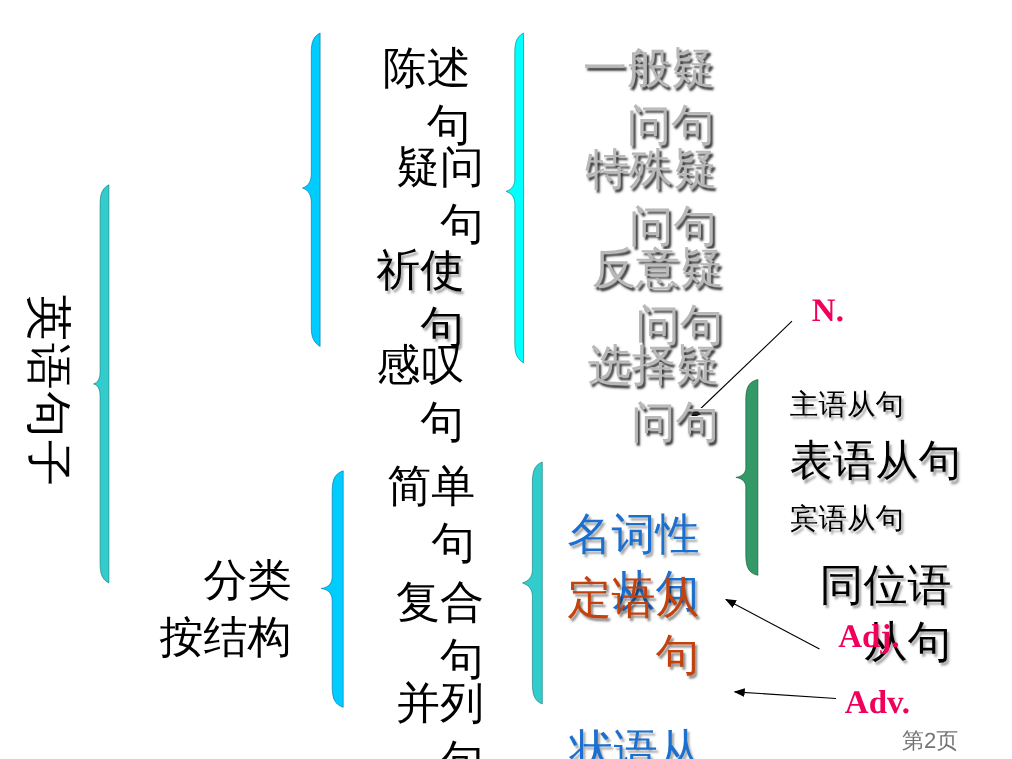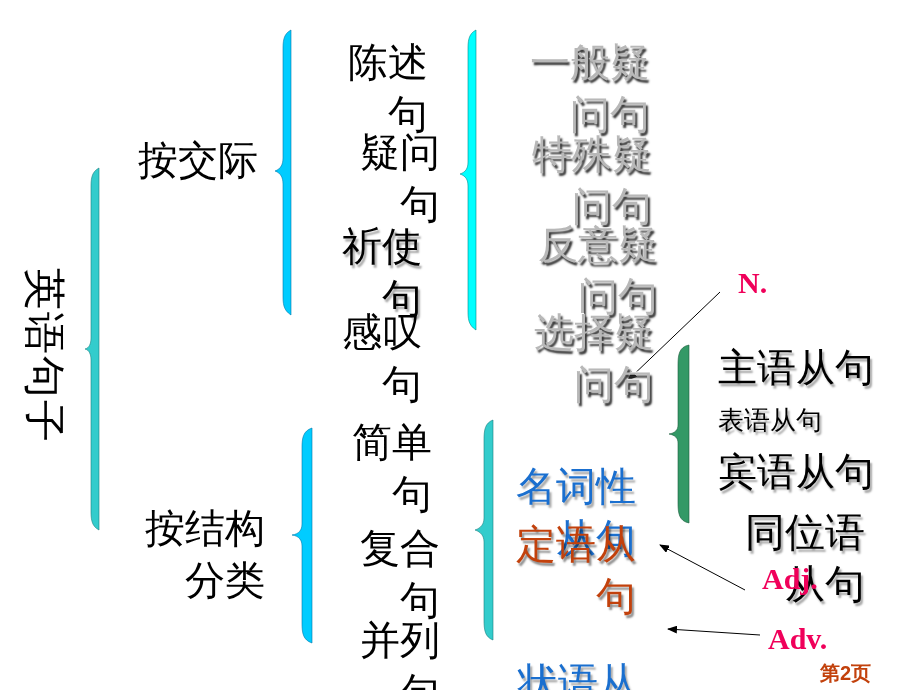--- a/index.html
+++ b/index.html
@@ -20,21 +20,21 @@
     position: absolute; color: #f0005a; font-weight: bold;
     font-family: "Liberation Serif", "DejaVu Serif", serif; font-size: 30px;
   }
   .rot {
     position: absolute; font-size: 42px; color: #000;
     transform: rotate(90deg); transform-origin: center center; white-space: nowrap;
     letter-spacing: 2px;
   }
   .page-num {
     position: absolute; font-family: "Liberation Sans", sans-serif;
-    font-size: 20px; color: #c2410c; font-weight: bold;
+    font-size: 20px; color: #737373;
   }
   svg.brace { position: absolute; overflow: visible; }
   svg.lines { position: absolute; left: 0; top: 0; }
 </style>
 </head>
 <body>
 
 <svg class="lines" width="920" height="690">
   <defs>
     <marker id="ah" markerWidth="10" markerHeight="8" refX="9" refY="4" orient="auto">
@@ -46,21 +46,20 @@
   <line x1="760" y1="635" x2="668" y2="629" stroke="#000" stroke-width="1" marker-end="url(#ah)"></line>
 </svg>
 
 <svg class="brace" style="left:85px;top:168px;" width="20" height="362">
   <path d="M14,0 C6,4 6,12 6,20 L6,170 C6,176 4,180 0,181 C4,182 6,186 6,192 L6,342 C6,350 6,358 14,362 L14,0 Z" fill="#33cccc" stroke="#1a8080" stroke-width="0.6"></path>
 </svg>
 
 <div class="rot" style="left:-36px;top:320px;width:160px;text-align:center;">英语句子</div>
 
 <div class="txt" style="left:118px;top:134px;width:140px;">
-  <div>按交际</div>
 </div>
 
 <svg class="brace" style="left:275px;top:30px;" width="20" height="285">
   <path d="M16,0 C8,4 8,12 8,20 L8,128 C8,134 6,139 0,141 C6,143 8,148 8,154 L8,265 C8,273 8,280 16,285 L16,0 Z" fill="#00ccff" stroke="#0077aa" stroke-width="0.6"></path>
 </svg>
 
 <div class="txt" style="left:336px;top:36px;width:92px;">陈述句</div>
 <div class="txt" style="left:348px;top:126px;width:92px;">疑问句</div>
 <div class="txt shadow" style="left:330px;top:220px;width:92px;">祈使句</div>
 <div class="txt" style="left:330px;top:306px;width:92px;">感叹句</div>
@@ -73,31 +72,31 @@
 <div class="txt gray" style="left:512px;top:128px;width:140px;">特殊疑问句</div>
 <div class="txt gray" style="left:518px;top:218px;width:140px;">反意疑问句</div>
 <div class="txt gray" style="left:514px;top:306px;width:140px;">选择疑问句</div>
 
 <div class="tag" style="left:738px;top:266px;">N.</div>
 
 <svg class="brace" style="left:667px;top:345px;" width="24" height="178">
   <path d="M22,0 C12,2 11,10 11,20 L11,80 C11,85 8,88 2,89 C8,90 11,93 11,98 L11,158 C11,168 12,176 22,178 L22,0 Z" fill="#339966" stroke="#1d5c3c" stroke-width="0.6"></path>
 </svg>
 
-<div class="txt shadow" style="left:718px;top:342px;width:150px;text-align:left;white-space:nowrap;word-break:normal;font-size:39px;">主语从句</div>
-<div class="txt shadow" style="left:718px;top:394px;width:150px;text-align:left;white-space:nowrap;word-break:normal;font-size:26px;">表语从句</div>
-<div class="txt shadow" style="left:718px;top:446px;width:150px;text-align:left;white-space:nowrap;word-break:normal;font-size:39px;">宾语从句</div>
+<div class="txt shadow" style="left:718px;top:342px;width:150px;text-align:left;white-space:nowrap;word-break:normal;font-size:26px;">主语从句</div>
+<div class="txt shadow" style="left:718px;top:394px;width:150px;text-align:left;white-space:nowrap;word-break:normal;font-size:39px;">表语从句</div>
+<div class="txt shadow" style="left:718px;top:446px;width:150px;text-align:left;white-space:nowrap;word-break:normal;font-size:26px;">宾语从句</div>
 <div class="txt shadow" style="left:735px;top:506px;width:130px;">同位语从句</div>
 
 <div class="tag" style="left:762px;top:562px;">Adj.</div>
 <div class="tag" style="left:768px;top:622px;">Adv.</div>
 
 <div class="txt" style="left:125px;top:502px;width:140px;">
+  <div>分类</div>
   <div>按结构</div>
-  <div>分类</div>
 </div>
 
 <svg class="brace" style="left:292px;top:428px;" width="22" height="215">
   <path d="M20,0 C11,3 10,10 10,20 L10,96 C10,102 7,106 0,107 C7,108 10,112 10,118 L10,195 C10,205 11,212 20,215 L20,0 Z" fill="#00ccff" stroke="#0077aa" stroke-width="0.6"></path>
 </svg>
 
 <div class="txt" style="left:340px;top:416px;width:92px;">简单句</div>
 <div class="txt" style="left:348px;top:522px;width:92px;">复合句</div>
 <div class="txt" style="left:348px;top:614px;width:92px;">并列句</div>
 

